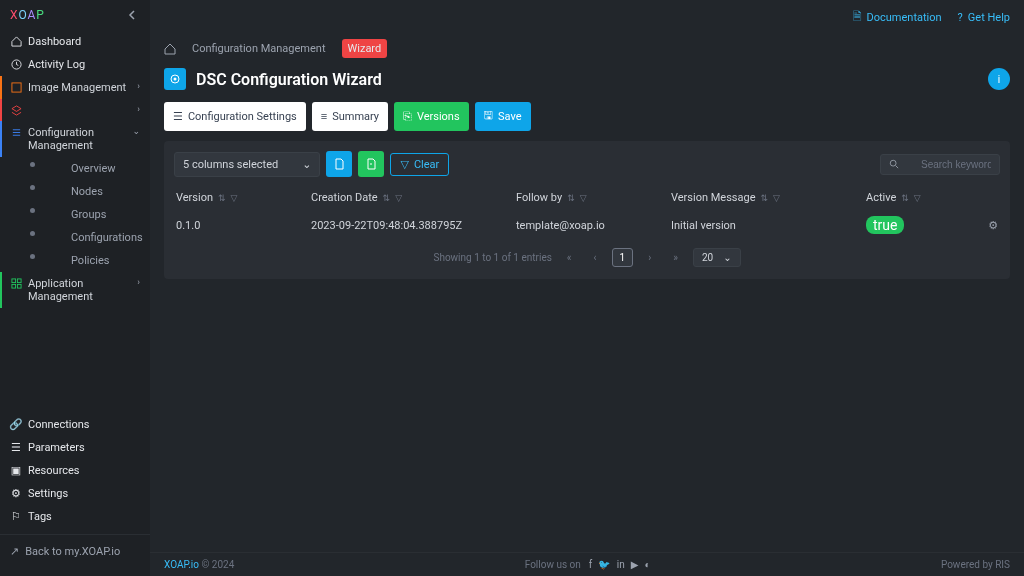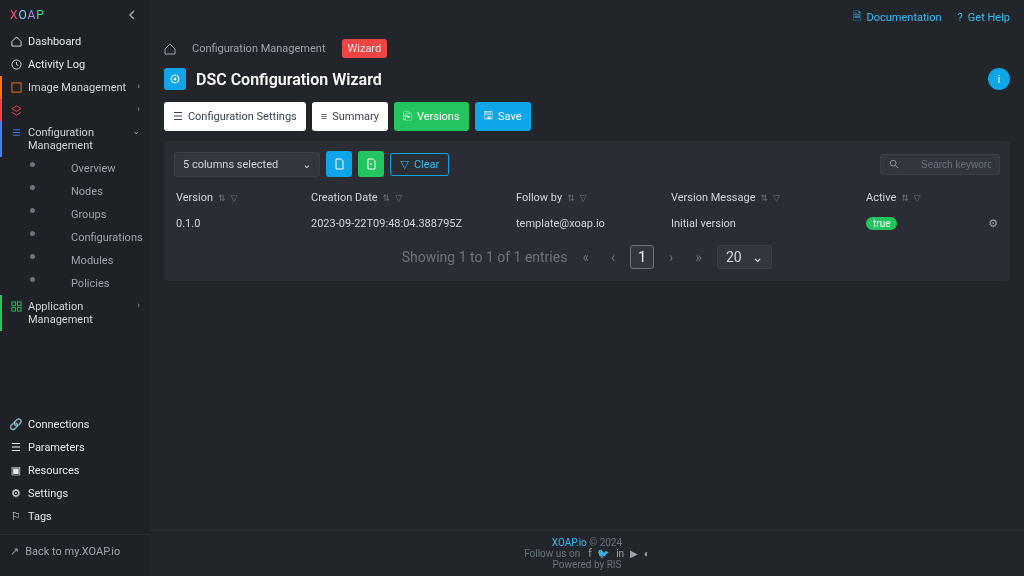--- a/index.html
+++ b/index.html
@@ -73,30 +73,30 @@
 .th { display: flex; align-items: center; gap: 5px; }
 .th .sort, .th .filt { color: #6b7280; cursor: pointer; font-size: 9px; }
 .col-version { width: 135px; }
 .col-created { width: 205px; }
 .col-by { width: 155px; }
 .col-msg { width: 195px; }
 .col-active { width: 90px; }
 .col-actions { flex: 1; text-align: right; }
 
 .trow { display: flex; padding: 7px 2px; font-size: 11px; color: #d1d5db; align-items: center; }
-.badge-true { background: #22c55e; color: #fff; padding: 1px 7px; border-radius: 8px; font-size: 10px; }
+.badge-true { background: #22c55e; color: #fff; padding: 1px 7px; border-radius: 8px; font-size: 14px; }
 .row-actions { flex: 1; display: flex; justify-content: flex-end; }
 .gear { color: #9ca3af; cursor: pointer; }
 
-.pagination { display: flex; align-items: center; justify-content: center; gap: 8px; padding: 8px 0 2px; font-size: 14px; color: #6b7280; }
+.pagination { display: flex; align-items: center; justify-content: center; gap: 8px; padding: 8px 0 2px; font-size: 10px; color: #6b7280; }
 .pg-btn { padding: 3px 7px; cursor: pointer; color: #6b7280; }
 .pg-btn.active { background: #32373e; border: 1px solid #6b7280; border-radius: 3px; color: #fff; }
 .pg-size { background: #32373e; border: 1px solid #3a4047; border-radius: 3px; padding: 3px 8px; display: flex; align-items: center; gap: 10px; color: #d1d5db; cursor: pointer; }
 
-.footer { display: flex; align-items: center; padding: 6px 14px; font-size: 10px; color: #6b7280; border-top: 1px solid #2a2e33; flex-direction: column; }
+.footer { display: flex; align-items: center; padding: 6px 14px; font-size: 10px; color: #6b7280; border-top: 1px solid #2a2e33; }
 .footer .brand { color: #38bdf8; }
 .footer .follow { flex: 1; text-align: center; display: flex; justify-content: center; align-items: center; gap: 8px; }
 .footer .social { display: flex; gap: 6px; }
 .footer .social span { cursor: pointer; color: #9ca3af; }
 
 svg { display: block; }
 </style>
 </head>
 <body>
 
@@ -163,24 +163,20 @@
             <span class="dot"></span>
             <span>Nodes</span>
           </div>
         <div class="nav-item">
             <span class="dot"></span>
             <span>Groups</span>
           </div>
         <div class="nav-item">
             <span class="dot"></span>
             <span>Configurations</span>
-          </div>
-        <div class="nav-item">
-            <span class="dot"></span>
-            <span>Modules</span>
           </div>
         <div class="nav-item">
             <span class="dot"></span>
             <span>Policies</span>
           </div>
       </div>
       <div class="nav-item section has-accent accent-green">
         <span class="nav-icon" style="color:#22c55e">
             <svg width="11" height="11" viewBox="0 0 12 12">
               <rect x="1" y="1" width="4" height="4" stroke="currentColor" fill="none"></rect>

